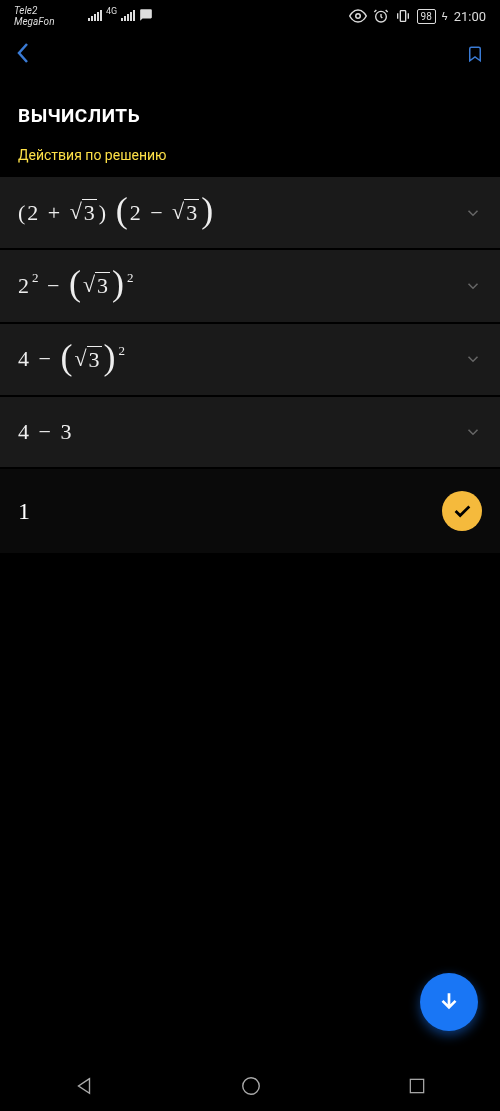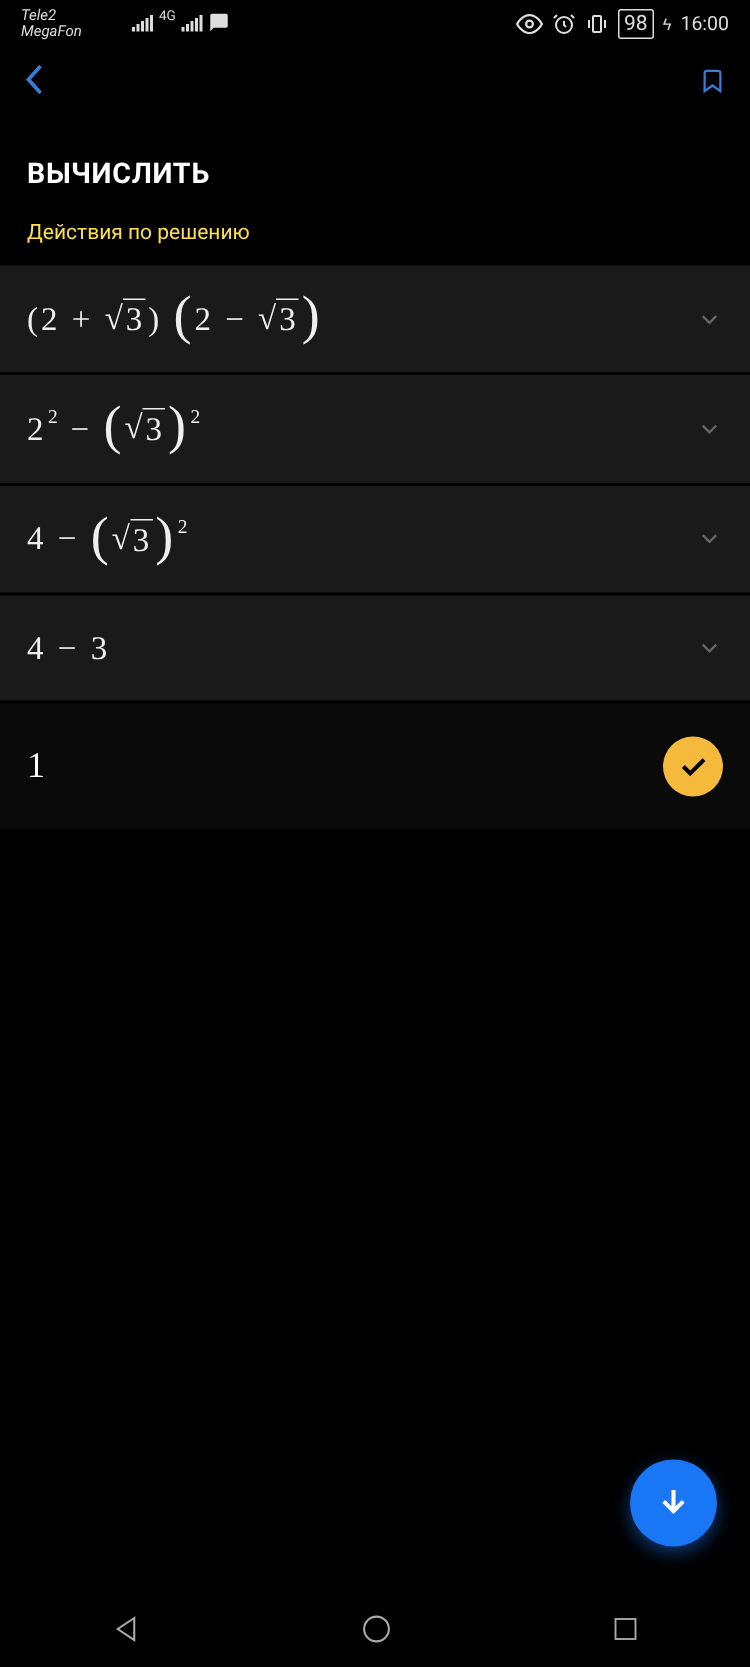--- a/index.html
+++ b/index.html
@@ -58,21 +58,21 @@
     }
     .signal-bars span:nth-child(1) { height: 3px; }
     .signal-bars span:nth-child(2) { height: 5px; }
     .signal-bars span:nth-child(3) { height: 7px; }
     .signal-bars span:nth-child(4) { height: 9px; }
     .signal-bars span:nth-child(5) { height: 11px; }
     .battery-box {
       border: 1px solid #ddd;
       border-radius: 2px;
       padding: 0 3px;
-      font-size: 14px;
+      font-size: 10px;
       line-height: 1.3;
     }
     .app-header {
       height: 48px;
       display: flex;
       justify-content: space-between;
       align-items: center;
       padding: 0 16px;
     }
     .back-btn {
@@ -243,21 +243,21 @@
     <svg width="16" height="16" viewBox="0 0 24 24" fill="none" stroke="#ddd" stroke-width="2">
         <circle cx="12" cy="13" r="8"></circle>
         <path d="M12 9v4l2 2M5 3L2 6M22 6l-3-3"></path>
       </svg>
     <svg width="16" height="16" viewBox="0 0 24 24" fill="none" stroke="#ddd" stroke-width="2">
         <rect x="8" y="4" width="8" height="16" rx="1"></rect>
         <path d="M4 8v8M20 8v8"></path>
       </svg>
     <span class="battery-box"><span>98</span></span>
     <span style="font-size:11px;">ϟ</span>
-    <span>16:00</span>
+    <span>21:00</span>
   </div>
 </div>
 
 <div class="app-header">
   <span class="back-btn">
     <svg width="14" height="22" viewBox="0 0 14 22" fill="none" stroke="#3a7bd5" stroke-width="2.5">
         <path d="M11 2L3 11l8 9"></path>
       </svg>
   </span>
   <span>

